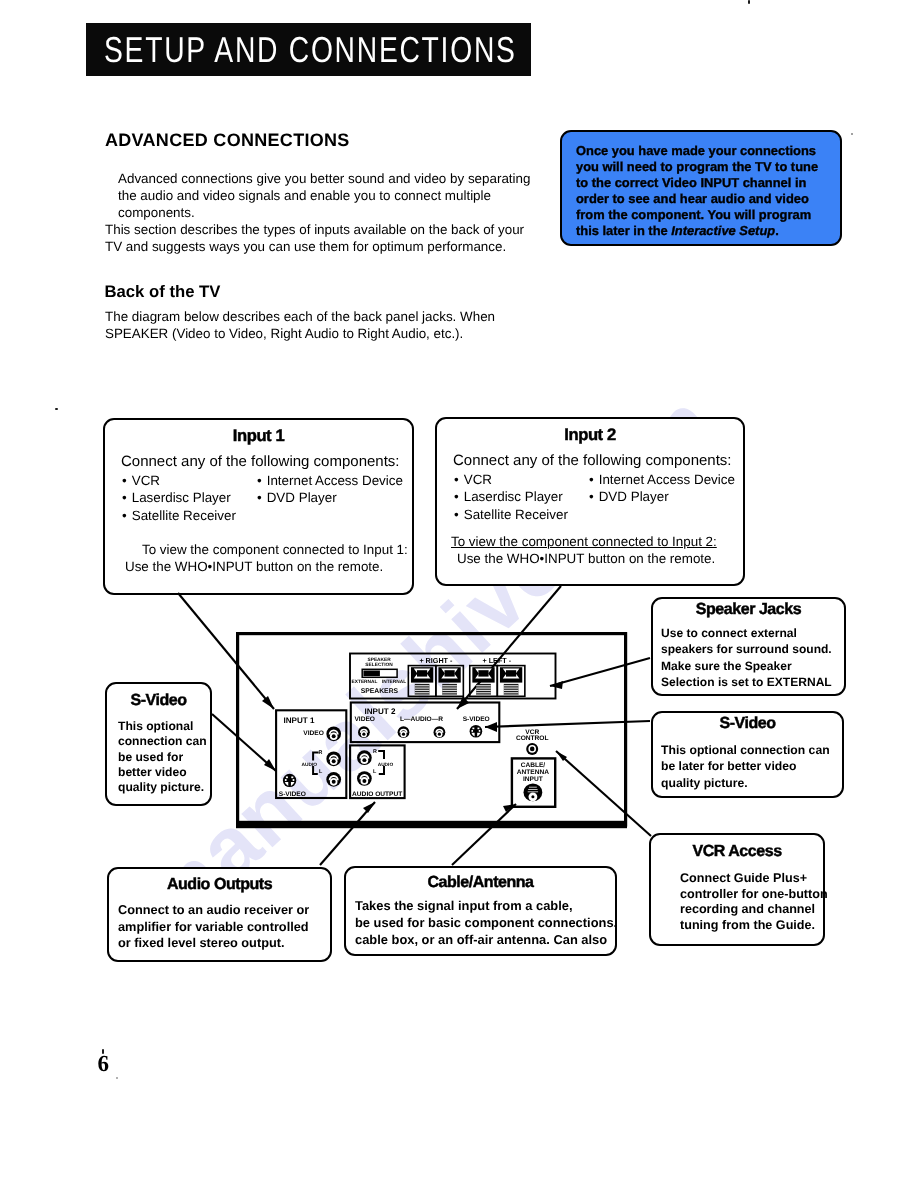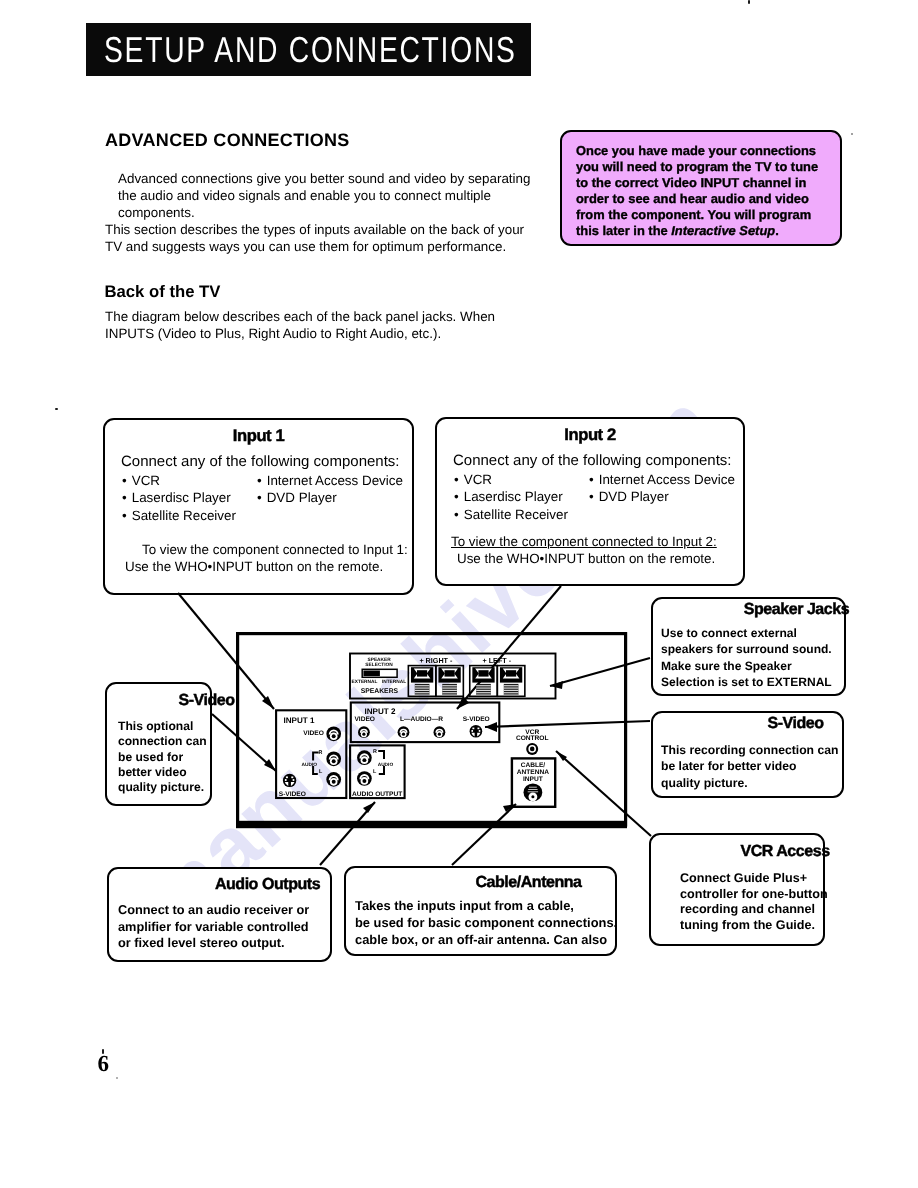--- a/index.html
+++ b/index.html
@@ -39,21 +39,21 @@
   .callout{
     border:2.2px solid #000;border-radius:12px;background:#fff;
     box-sizing:border-box;
   }
 
   #adv-heading{left:105px;top:130px;}
   #adv-p1{left:118px;top:163px;width:460px;margin-top:8px;}
   #adv-p2{left:105px;top:222px;width:460px;}
   #note-box{
     left:560px;top:130px;width:282px;height:116px;
-    border:2.5px solid #000;border-radius:11px;background:#f0abfc;box-sizing:border-box;
+    border:2.5px solid #000;border-radius:11px;background:#3b82f6;box-sizing:border-box;
   }
   #note-text{
     position:absolute;left:14px;top:11px;width:262px;
     font-size:12.9px;line-height:16.1px;font-weight:bold;
     font-family:"Liberation Sans",sans-serif;letter-spacing:0px;
     -webkit-text-stroke:0.35px #000;
   }
   #note-text .ln,#note-text>div{white-space:nowrap;}
   #note-text i{font-style:italic;font-weight:bold;}
   #back-heading{left:104.5px;top:282px;font-size:16.7px;letter-spacing:0px;}
@@ -83,21 +83,21 @@
   #panel-diagram .ps{font-size:5.4px;}
   #panel-diagram .pb{font-size:6.8px;}
   #panel-diagram .pxs{font-size:4.8px;}
   #panel-diagram .ps6{font-size:6.6px;}
   #panel-diagram .ps7{font-size:7.2px;}
 
   
   .co{border:2.3px solid #000;border-radius:11px;background:#fff;box-sizing:border-box;}
   .cotitle{position:absolute;left:0;width:100%;text-align:center;font-weight:bold;
     font-family:"Liberation Sans",sans-serif;-webkit-text-stroke:0.45px #000;letter-spacing:-0.45px;
-    line-height:16px;padding-left:48px;}
+    line-height:16px;}
   .cobody{position:absolute;font-family:"Liberation Sans",sans-serif;font-weight:bold;}
   #co-svideo-left{left:105px;top:682px;width:107px;height:124px;}
   #co-svideo-left .cotitle{top:9px;font-size:16px;}
   #co-svideo-left .cobody{left:11px;top:35px;font-size:12.1px;line-height:15.3px;}
   #co-speaker-jacks{left:651px;top:597px;width:195px;height:99px;}
   #co-speaker-jacks .cotitle{top:3px;font-size:16px;}
   #co-speaker-jacks .cobody{left:8px;top:26px;font-size:12.05px;line-height:16.3px;}
   #co-svideo-right{left:651px;top:711px;width:193px;height:87px;}
   #co-svideo-right .cotitle{top:3px;font-size:16px;}
   #co-svideo-right .cobody{left:8px;top:29px;font-size:12.2px;line-height:16.3px;}
@@ -151,21 +151,21 @@
         <div class="ln">order to see and hear audio and video</div>
         <div class="ln">from the component. You will program</div>
       </div>
     <div><span>this later in the </span><i>Interactive Setup</i><span>.</span></div>
   </div>
 </div>
 
 <div class="abs h2" id="back-heading">Back of the TV</div>
 <div class="abs para" id="back-p1">
     <div class="ln">The diagram below describes each of the back panel jacks. When</div>
-    <div class="ln">INPUTS (Video to Plus, Right Audio to Right Audio, etc.).</div>
+    <div class="ln">SPEAKER (Video to Video, Right Audio to Right Audio, etc.).</div>
   </div>
 
 <div class="abs callout inputbox" id="input1-box">
   <div class="ibtitle">Input 1</div>
   <div class="iblead">Connect any of the following components:</div>
   <ul class="iblist col1">
       <li>VCR</li>
       <li>Laserdisc Player</li>
       <li>Satellite Receiver</li>
     </ul>
@@ -430,21 +430,21 @@
   <div class="cobody">
       <div class="ln">Use to connect external</div>
       <div class="ln">speakers for surround sound.</div>
       <div class="ln">Make sure the Speaker</div>
       <div class="ln">Selection is set to EXTERNAL</div>
     </div>
 </div>
 <div class="abs co" id="co-svideo-right">
   <div class="cotitle">S-Video</div>
   <div class="cobody">
-      <div class="ln">This recording connection can</div>
+      <div class="ln">This optional connection can</div>
       <div class="ln">be later for better video</div>
       <div class="ln">quality picture.</div>
     </div>
 </div>
 <div class="abs co" id="co-vcr-control">
   <div class="cotitle">VCR Access</div>
   <div class="cobody">
       <div class="ln">Connect Guide Plus+</div>
       <div class="ln">controller for one-button</div>
       <div class="ln">recording and channel</div>
@@ -455,19 +455,19 @@
   <div class="cotitle">Audio Outputs</div>
   <div class="cobody">
       <div class="ln">Connect to an audio receiver or</div>
       <div class="ln">amplifier for variable controlled</div>
       <div class="ln">or fixed level stereo output.</div>
     </div>
 </div>
 <div class="abs co" id="co-cable-antenna">
   <div class="cotitle">Cable/Antenna</div>
   <div class="cobody">
-      <div class="ln">Takes the inputs input from a cable,</div>
+      <div class="ln">Takes the signal input from a cable,</div>
       <div class="ln">be used for basic component connections.</div>
       <div class="ln">cable box, or an off-air antenna. Can also</div>
     </div>
 </div>
 
 <div class="abs" id="page-number">6</div>
 
 </body></html>

